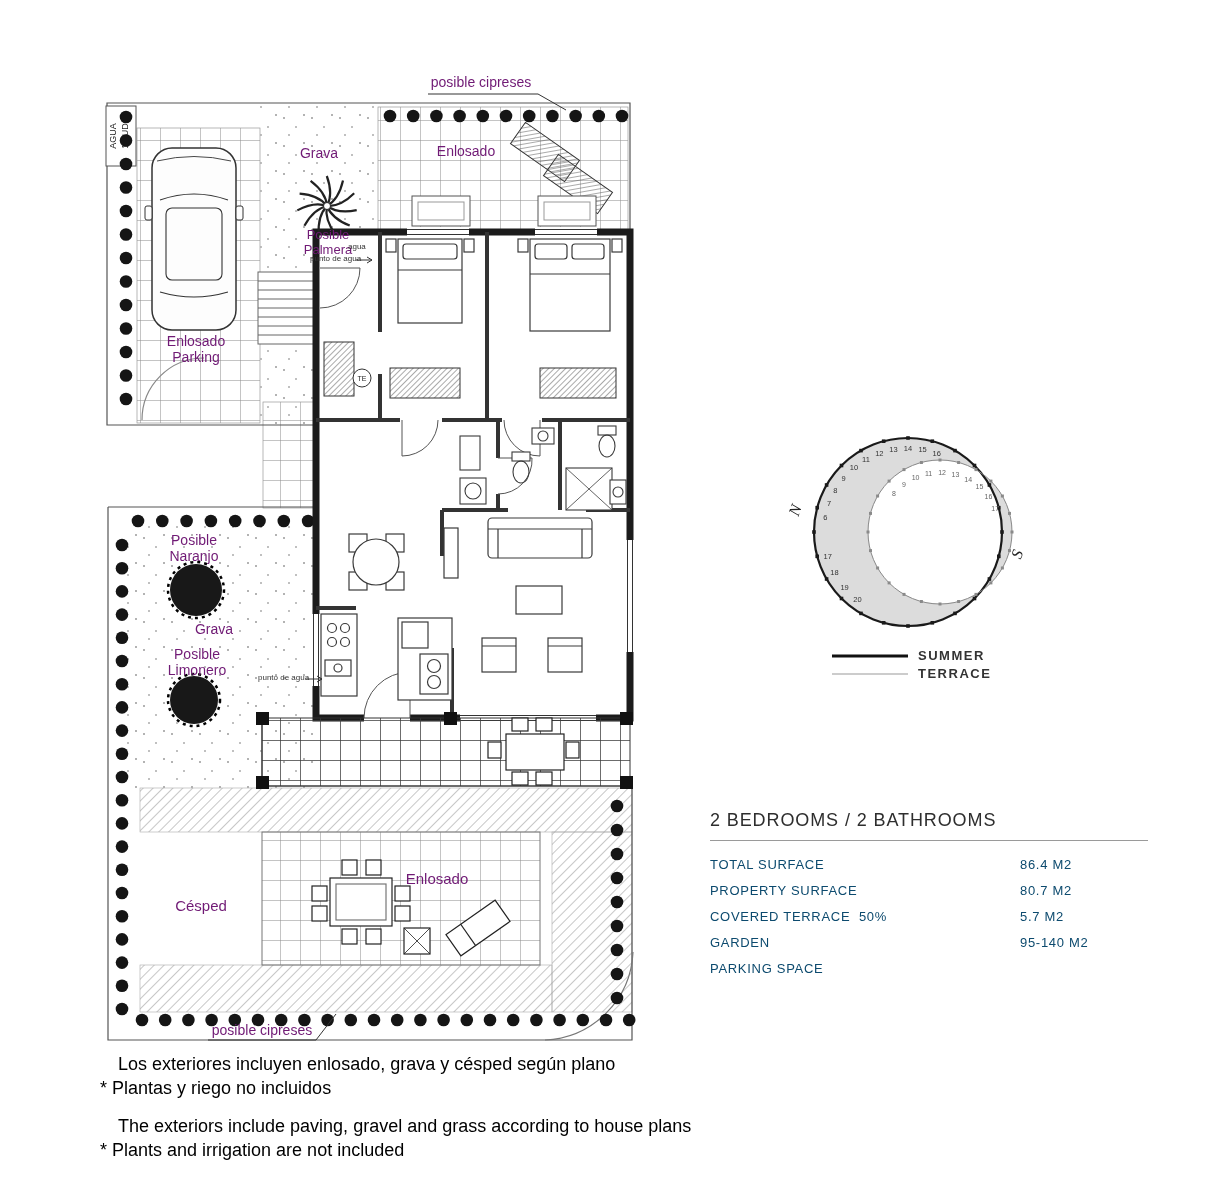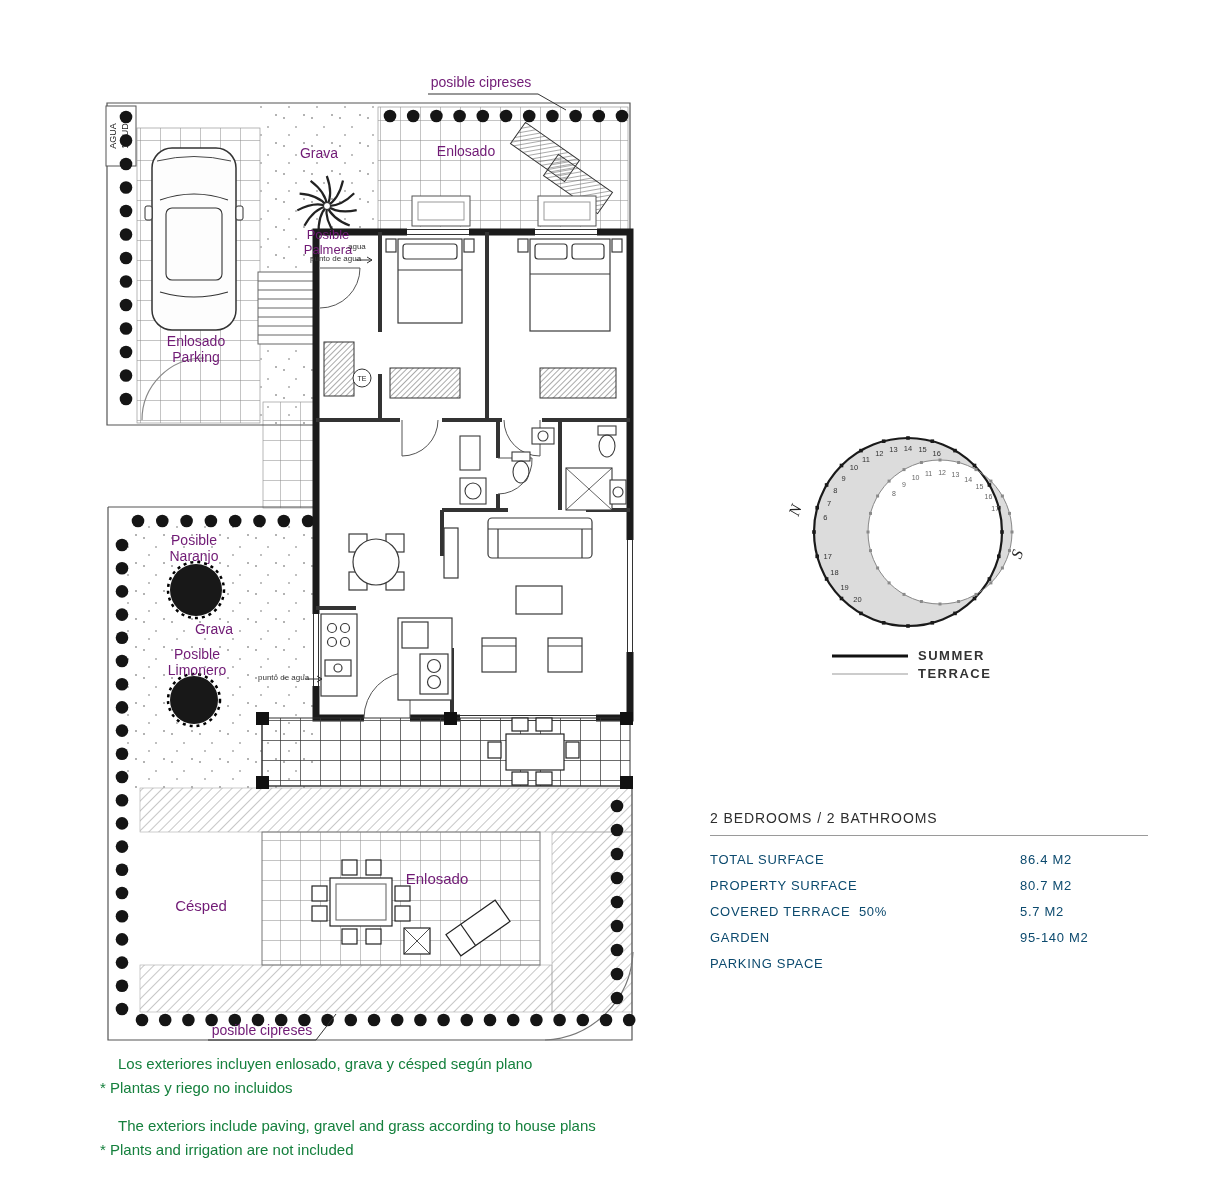--- a/index.html
+++ b/index.html
@@ -4,26 +4,26 @@
 <style>
   html,body{margin:0;padding:0;background:#fff;}
   .canvas{position:relative;width:1211px;height:1200px;background:#ffffff;
           font-family:"Liberation Sans",sans-serif;color:#1e1e1e;overflow:hidden;}
   svg{position:absolute;left:0;top:0;}
   .lbl{position:absolute;font-size:14px;color:#701a75;text-align:center;line-height:1.12;white-space:pre-line;}
   .lbl.big{font-size:15px;}
   .lbl.tiny{font-size:8px;white-space:nowrap;color:#333;}
   .legend-text{position:absolute;font-size:13px;letter-spacing:1.5px;color:#333;font-weight:bold;}
   .specs{position:absolute;left:710px;top:810px;width:438px;}
-  .specs-title{font-size:14px;letter-spacing:.9px;color:#2e2e2e;padding-bottom:9px;}
+  .specs-title{font-size:18px;letter-spacing:.9px;color:#2e2e2e;padding-bottom:9px;}
   .specs-rule{border:none;border-top:1px solid #9a9a9a;margin:0 0 10px 0;}
   .spec-row{display:flex;align-items:center;height:26px;font-size:13px;letter-spacing:.7px;color:#0c4a6e;}
   .spec-label{flex:0 0 310px;white-space:pre;}
   .spec-value{white-space:pre;}
-  .footnotes{position:absolute;left:100px;top:1052px;width:640px;font-size:15px;line-height:24px;color:#15803d;}
+  .footnotes{position:absolute;left:100px;top:1052px;width:640px;font-size:18px;line-height:24px;color:#000000;}
   .fn-indent{padding-left:18px;}
   .fn-gap{margin-bottom:14px;}
 </style>
 </head>
 <body>
 
 <div class="canvas">
 
 <svg id="plan-svg" width="1211" height="1200" viewBox="0 0 1211 1200">
   <defs>

